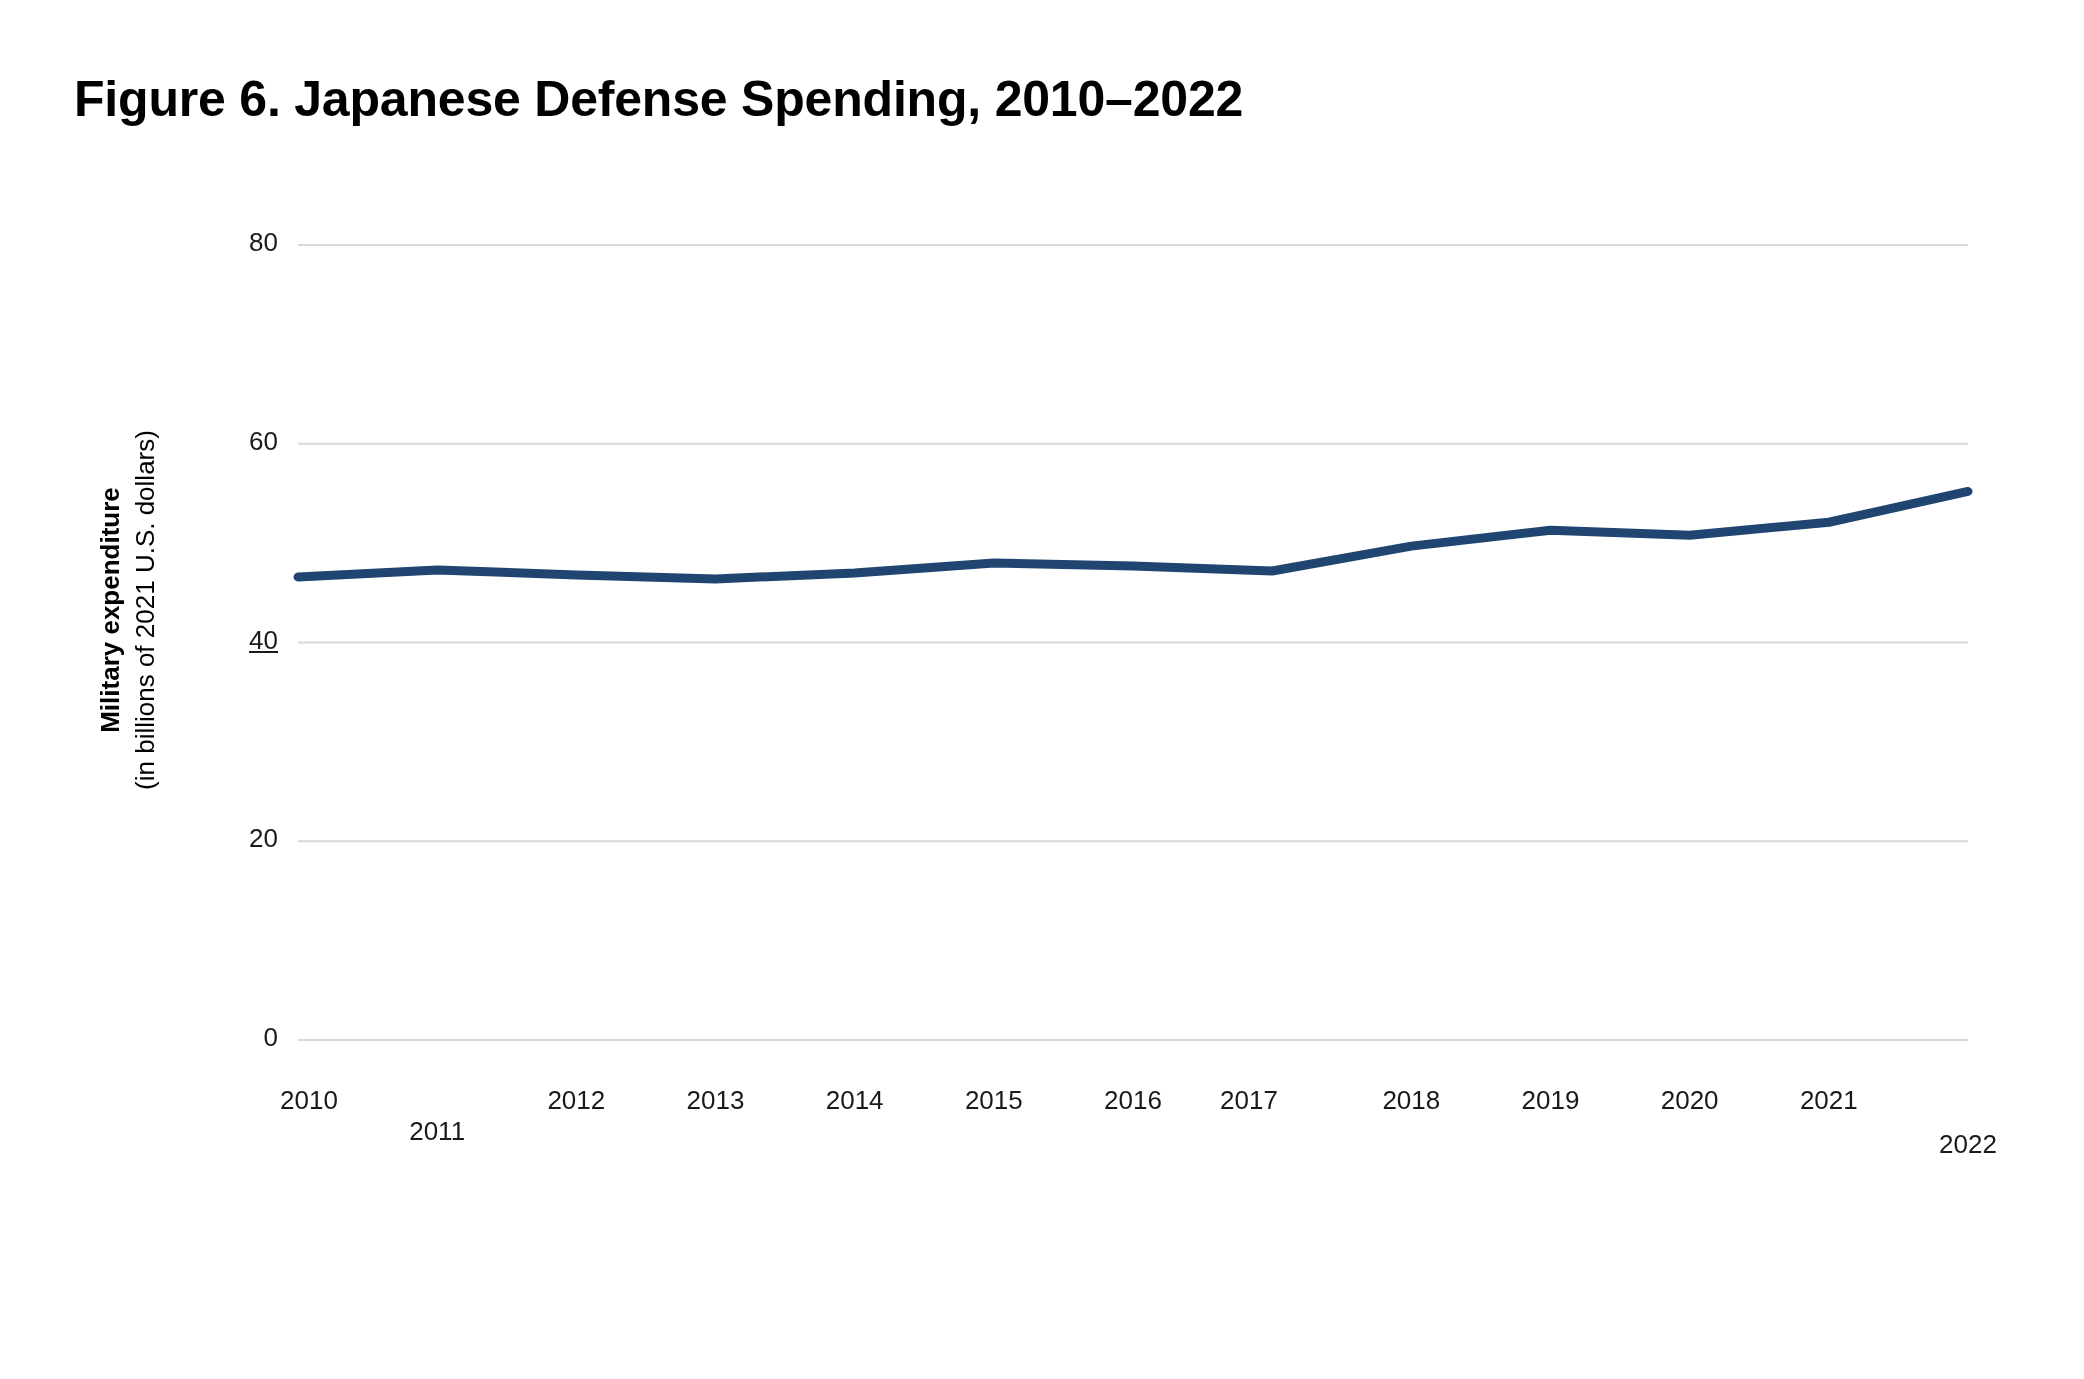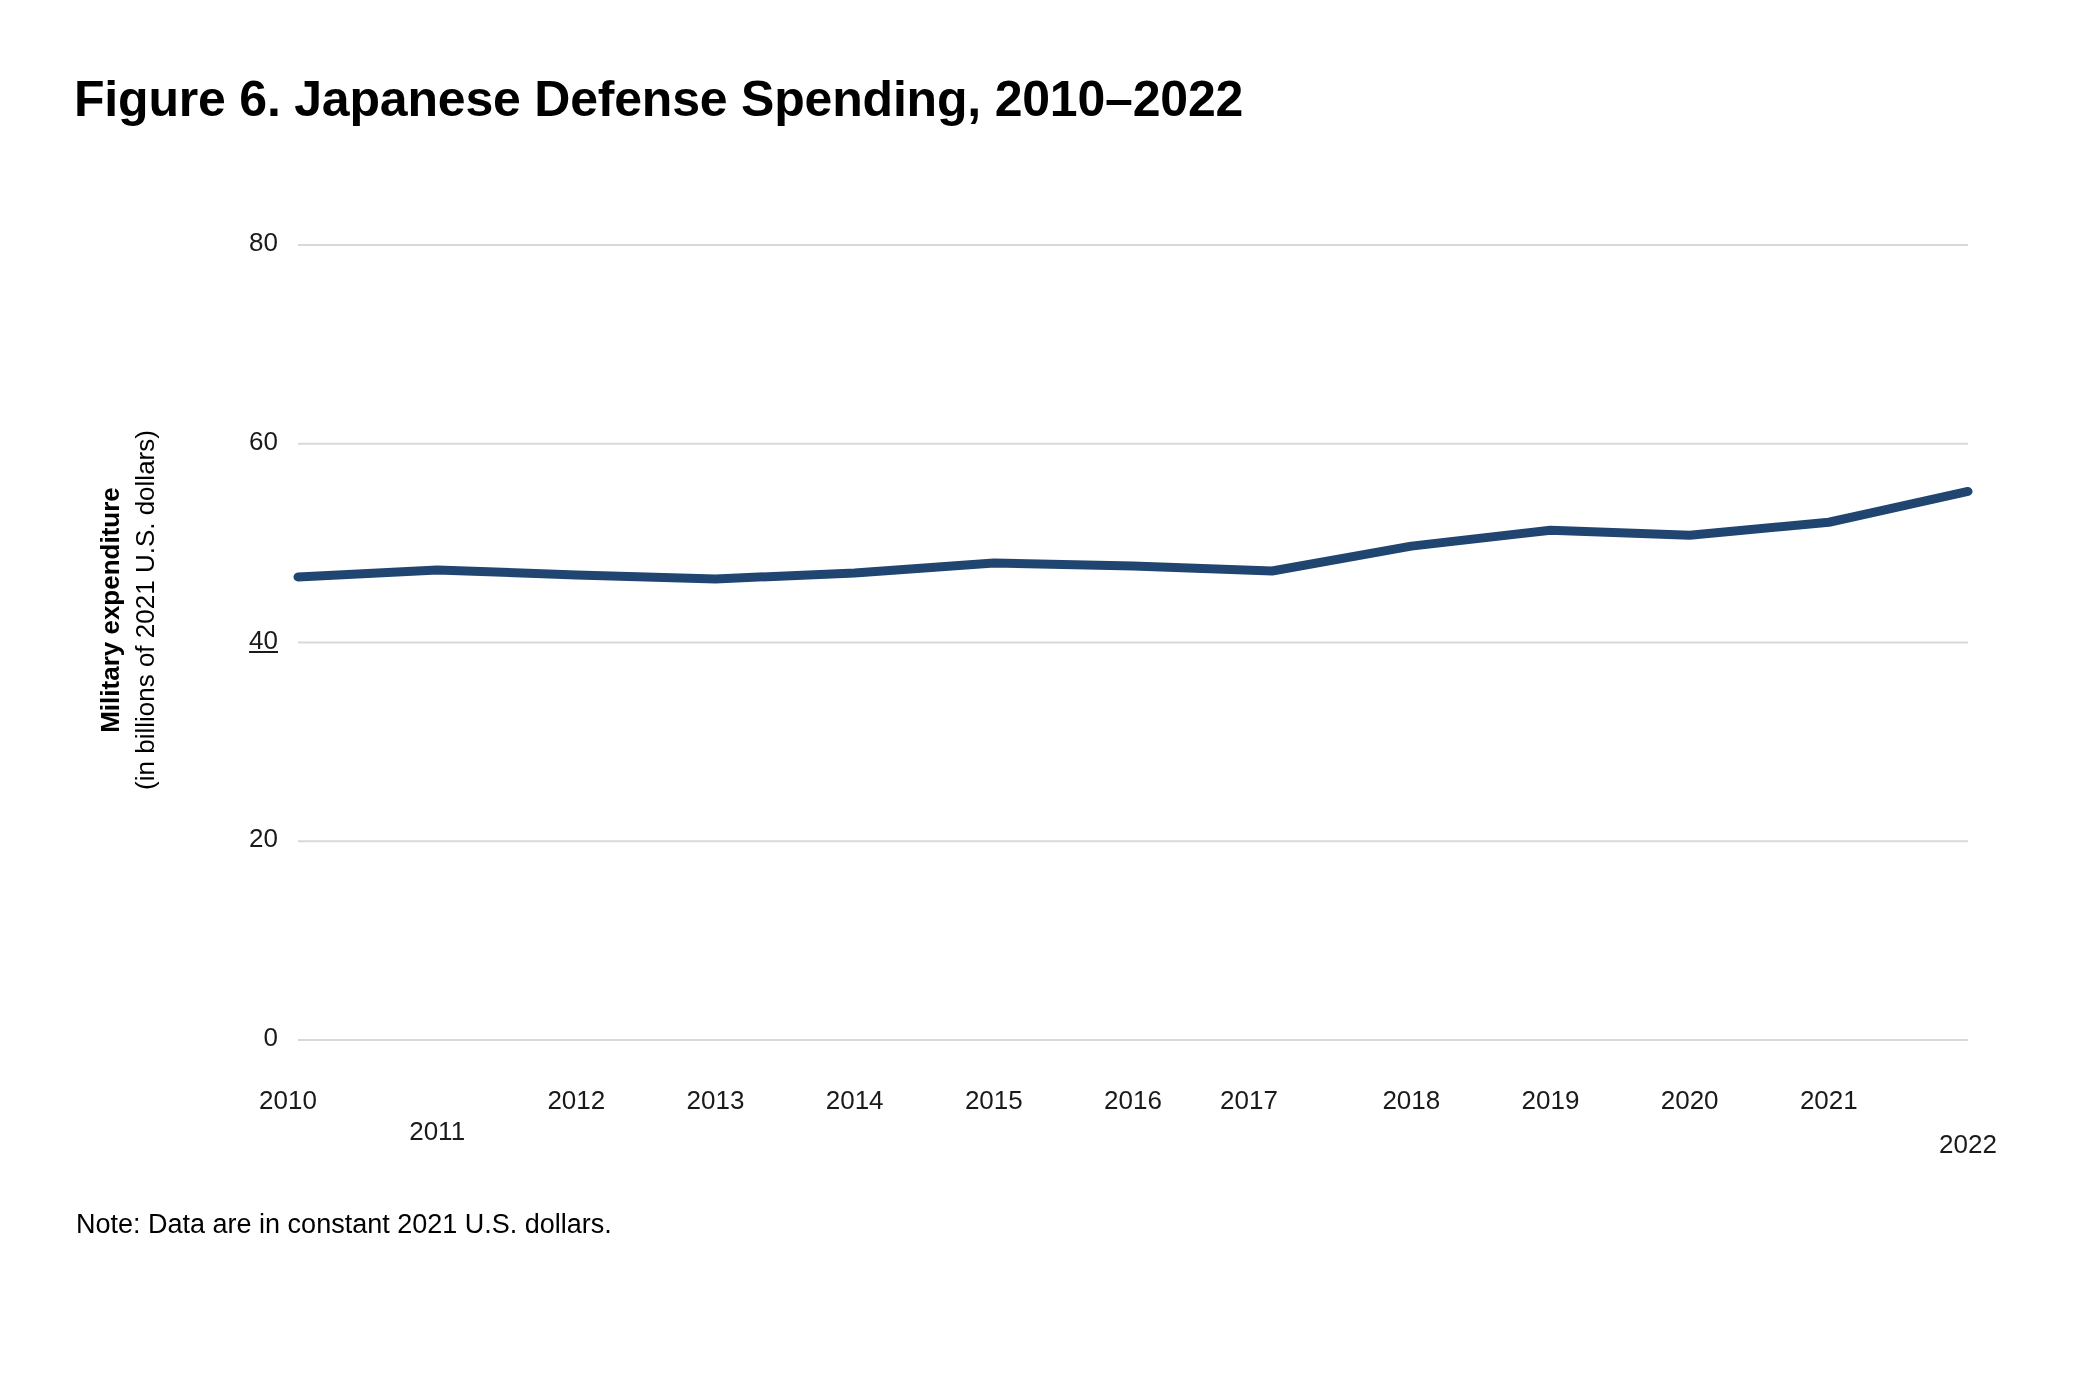--- a/index.html
+++ b/index.html
@@ -110,31 +110,30 @@
       </g>
   </svg>
   <div id="y-ticks">
       <div class="tick-label y-tick" style="left: 168px; width: 110px; top: 872px;">0</div>
       <div class="tick-label y-tick" style="left: 168px; width: 110px; top: 673.25px;">20</div>
       <div class="tick-label y-tick" style="left: 168px; width: 110px; top: 474.5px; text-decoration: underline;">40</div>
       <div class="tick-label y-tick" style="left: 168px; width: 110px; top: 275.75px;">60</div>
       <div class="tick-label y-tick" style="left: 168px; width: 110px; top: 77px;">80</div>
     </div>
   <div id="x-ticks">
-      <div class="tick-label x-tick" style="left: 218px; width: 140px; top: 935px;">2010</div>
+      <div class="tick-label x-tick" style="left: 239px; width: 140px; top: 935px;">2010</div>
       <div class="tick-label x-tick" style="left: 367.167px; width: 140px; top: 935px; margin-top: 31px;">2011</div>
       <div class="tick-label x-tick" style="left: 506.333px; width: 140px; top: 935px;">2012</div>
       <div class="tick-label x-tick" style="left: 645.5px; width: 140px; top: 935px;">2013</div>
       <div class="tick-label x-tick" style="left: 784.667px; width: 140px; top: 935px;">2014</div>
       <div class="tick-label x-tick" style="left: 923.833px; width: 140px; top: 935px;">2015</div>
       <div class="tick-label x-tick" style="left: 1063px; width: 140px; top: 935px;">2016</div>
       <div class="tick-label x-tick" style="left: 1179px; width: 140px; top: 935px;">2017</div>
       <div class="tick-label x-tick" style="left: 1341.33px; width: 140px; top: 935px;">2018</div>
       <div class="tick-label x-tick" style="left: 1480.5px; width: 140px; top: 935px;">2019</div>
       <div class="tick-label x-tick" style="left: 1619.67px; width: 140px; top: 935px;">2020</div>
       <div class="tick-label x-tick" style="left: 1758.83px; width: 140px; top: 935px;">2021</div>
       <div class="tick-label x-tick" style="left: 1898px; width: 140px; top: 935px; margin-top: 44px;">2022</div>
     </div>
 </div>
 
 <div class="source-note">
-  <div>Note: Data are in constant 2021 U.S. dollars.</div>
 </div>
 
 </body></html>

